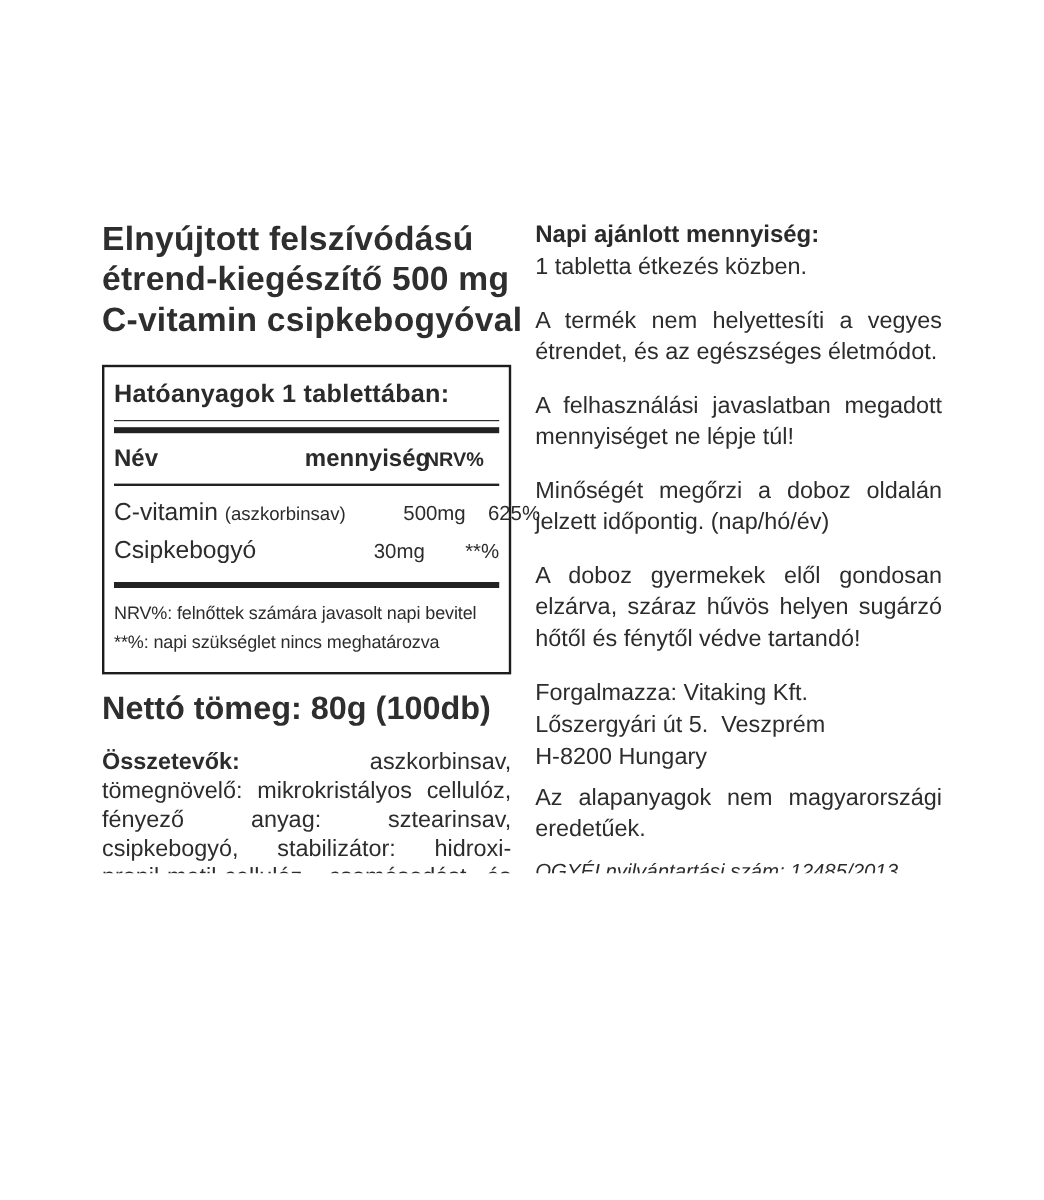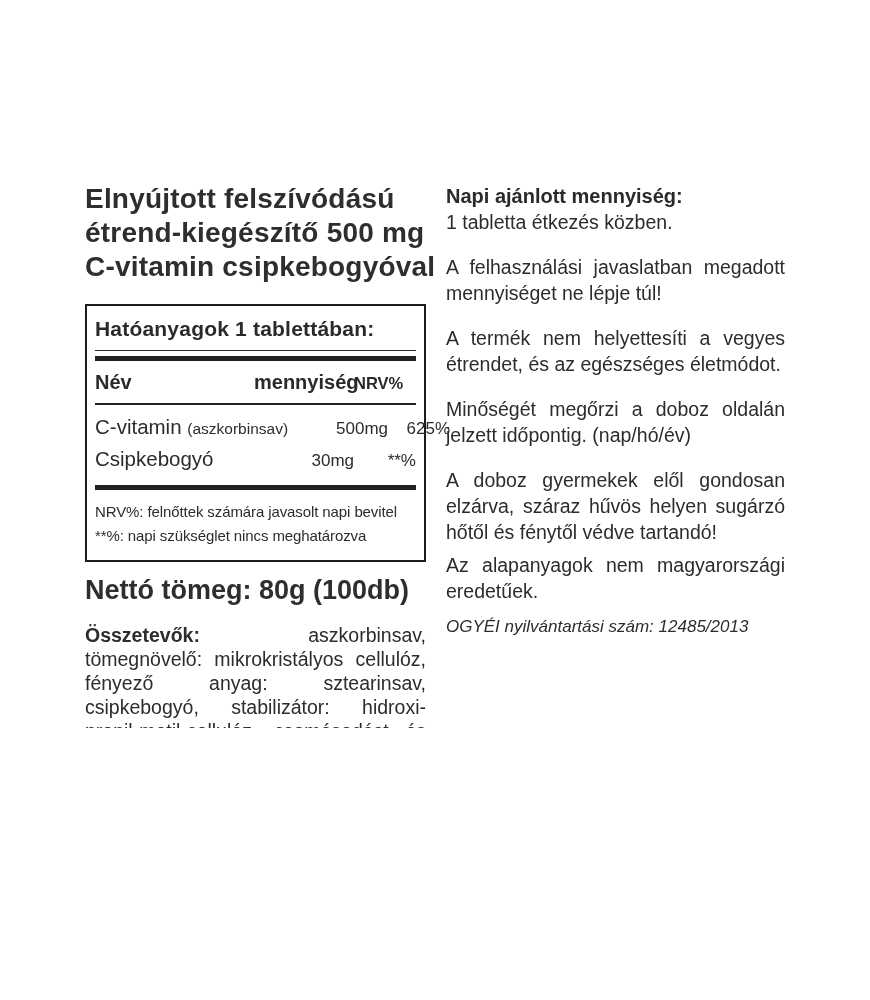--- a/index.html
+++ b/index.html
@@ -204,27 +204,32 @@
     <div class="ingredients"><b>Összetevők:</b> <span>aszkorbinsav, tömegnövelő: mikrokristályos cellulóz, fényező anyag: sztearinsav, csipkebogyó, stabilizátor: hidroxi-propil-metil-cellulóz, csomósodást és lesülést gátló anyag: (magnézium-sztearát, szilícium-dioxid).</span></div>
   </div>
 
   <div class="col-right">
 
     <div>
       <div class="r-heading">Napi ajánlott mennyiség:</div>
       <div class="r-line">1 tabletta étkezés közben.</div>
     </div>
 
+    <div class="r-para">A termék nem helyettesíti a vegyes étrendet, és az egészséges életmódot.</div>
+
     <div class="r-para">A felhasználási javaslatban megadott mennyiséget ne lépje túl!</div>
 
-    <div class="r-para">A termék nem helyettesíti a vegyes étrendet, és az egészséges életmódot.</div>
-
     <div class="r-para">Minőségét megőrzi a doboz oldalán jelzett időpontig. (nap/hó/év)</div>
 
     <div class="r-para">A doboz gyermekek elől gondosan elzárva, száraz hűvös helyen sugárzó hőtől és fénytől védve tartandó!</div>
 
+    <div class="addr-block">
+      <div class="addr-line">Forgalmazza: Vitaking Kft.</div>
+      <div class="addr-line">Lőszergyári út 5.  Veszprém</div>
+      <div class="addr-line">H-8200 Hungary</div>
+    </div>
 
     <div class="origin-para">Az alapanyagok nem magyarországi eredetűek.</div>
 
     <div class="registration">OGYÉI nyilvántartási szám: 12485/2013</div>
   </div>
 
 </div>
 
 </body></html>

